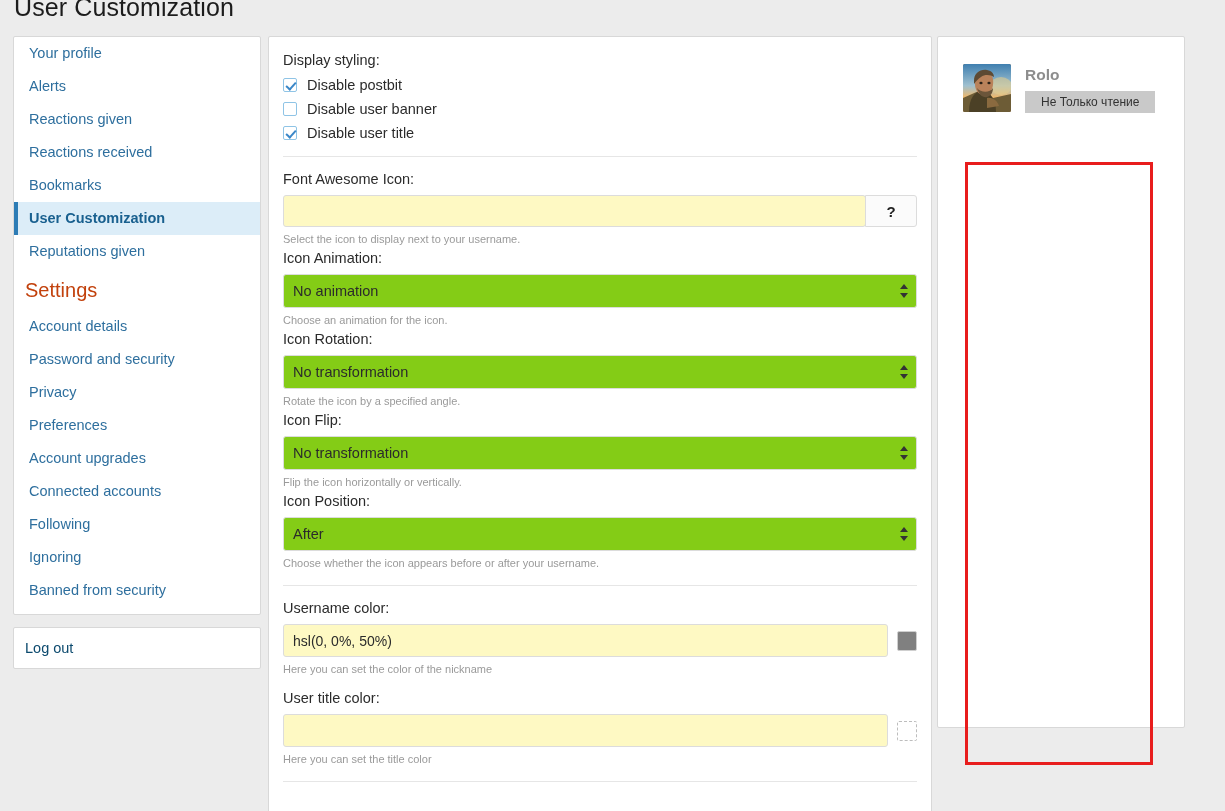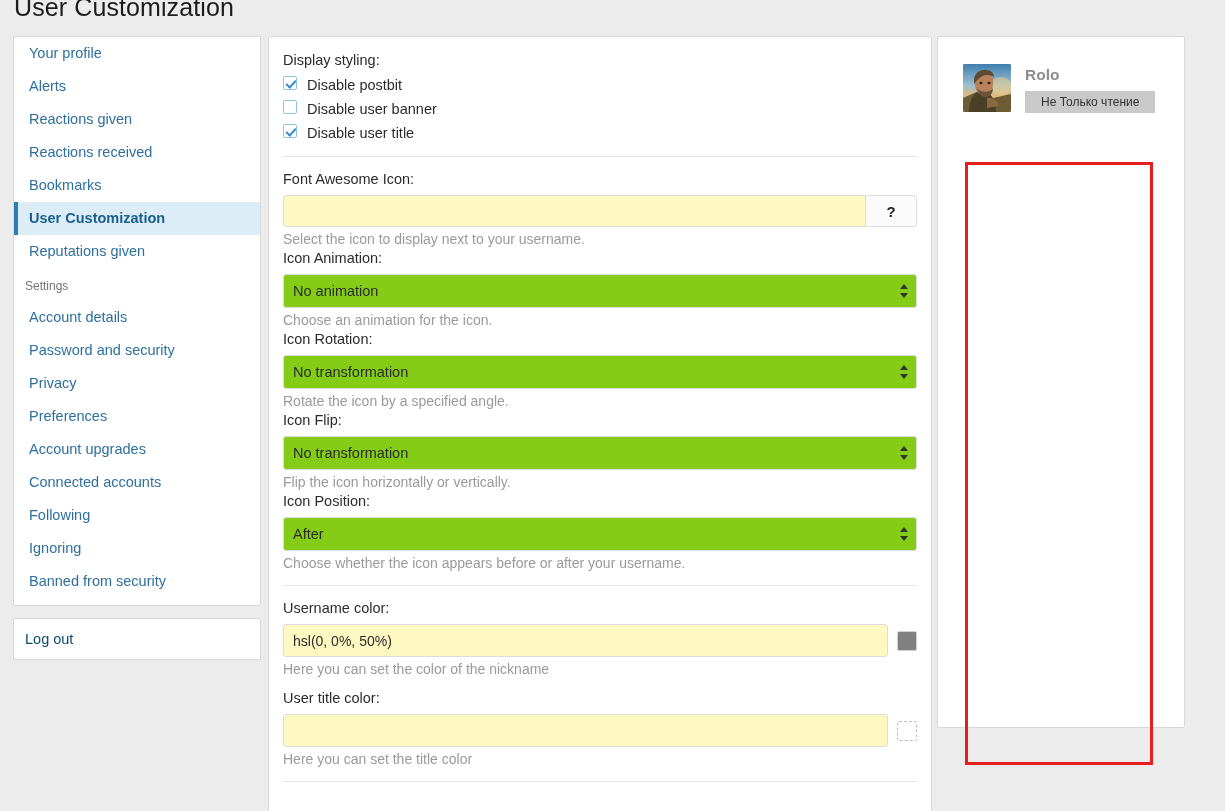--- a/index.html
+++ b/index.html
@@ -42,22 +42,22 @@
   .side-header {
     padding: 11px 11px 12px 11px;
     font-size: 17px;
     color: #5c93bb;
     background: linear-gradient(#f6fafd, #eef5fa);
     border-bottom: 1px solid #e2e2e2;
     font-weight: 400;
   }
   .side-subheader {
     padding: 11px 11px 8px 11px;
-    font-size: 12px;
-    color: #737373;
+    font-size: 20px;
+    color: #c2410c;
     font-weight: 400;
   }
   .side-item {
     display: block;
     padding: 8px 11px 8px 11px;
     font-size: 14.5px;
     color: #2e6f9e;
     line-height: 17px;
     border-left: 4px solid transparent;
     cursor: pointer;
@@ -91,35 +91,35 @@
     border-radius: 2px;
     padding: 14px 14px 20px 14px;
   }
   .field-label {
     font-size: 14.5px;
     color: #2b2b2b;
     margin: 0 0 7px 0;
     line-height: 18px;
   }
   .hint {
-    font-size: 14px;
+    font-size: 11px;
     color: #9a9a9a;
     margin: 4px 0 2px 0;
     line-height: 16px;
   }
   .divider {
     border: 0;
     border-top: 1px solid #e6e6e6;
     margin: 14px 0 13px 0;
   }
 
   
   .cb-row {
     display: flex;
-    align-items: flex-start;
+    align-items: center;
     margin: 0 0 6px 0;
     cursor: pointer;
   }
   .cb-box {
     width: 14px; height: 14px;
     border: 1px solid #8fc4e6;
     border-radius: 2px;
     background: #fff;
     margin-right: 10px;
     position: relative;

